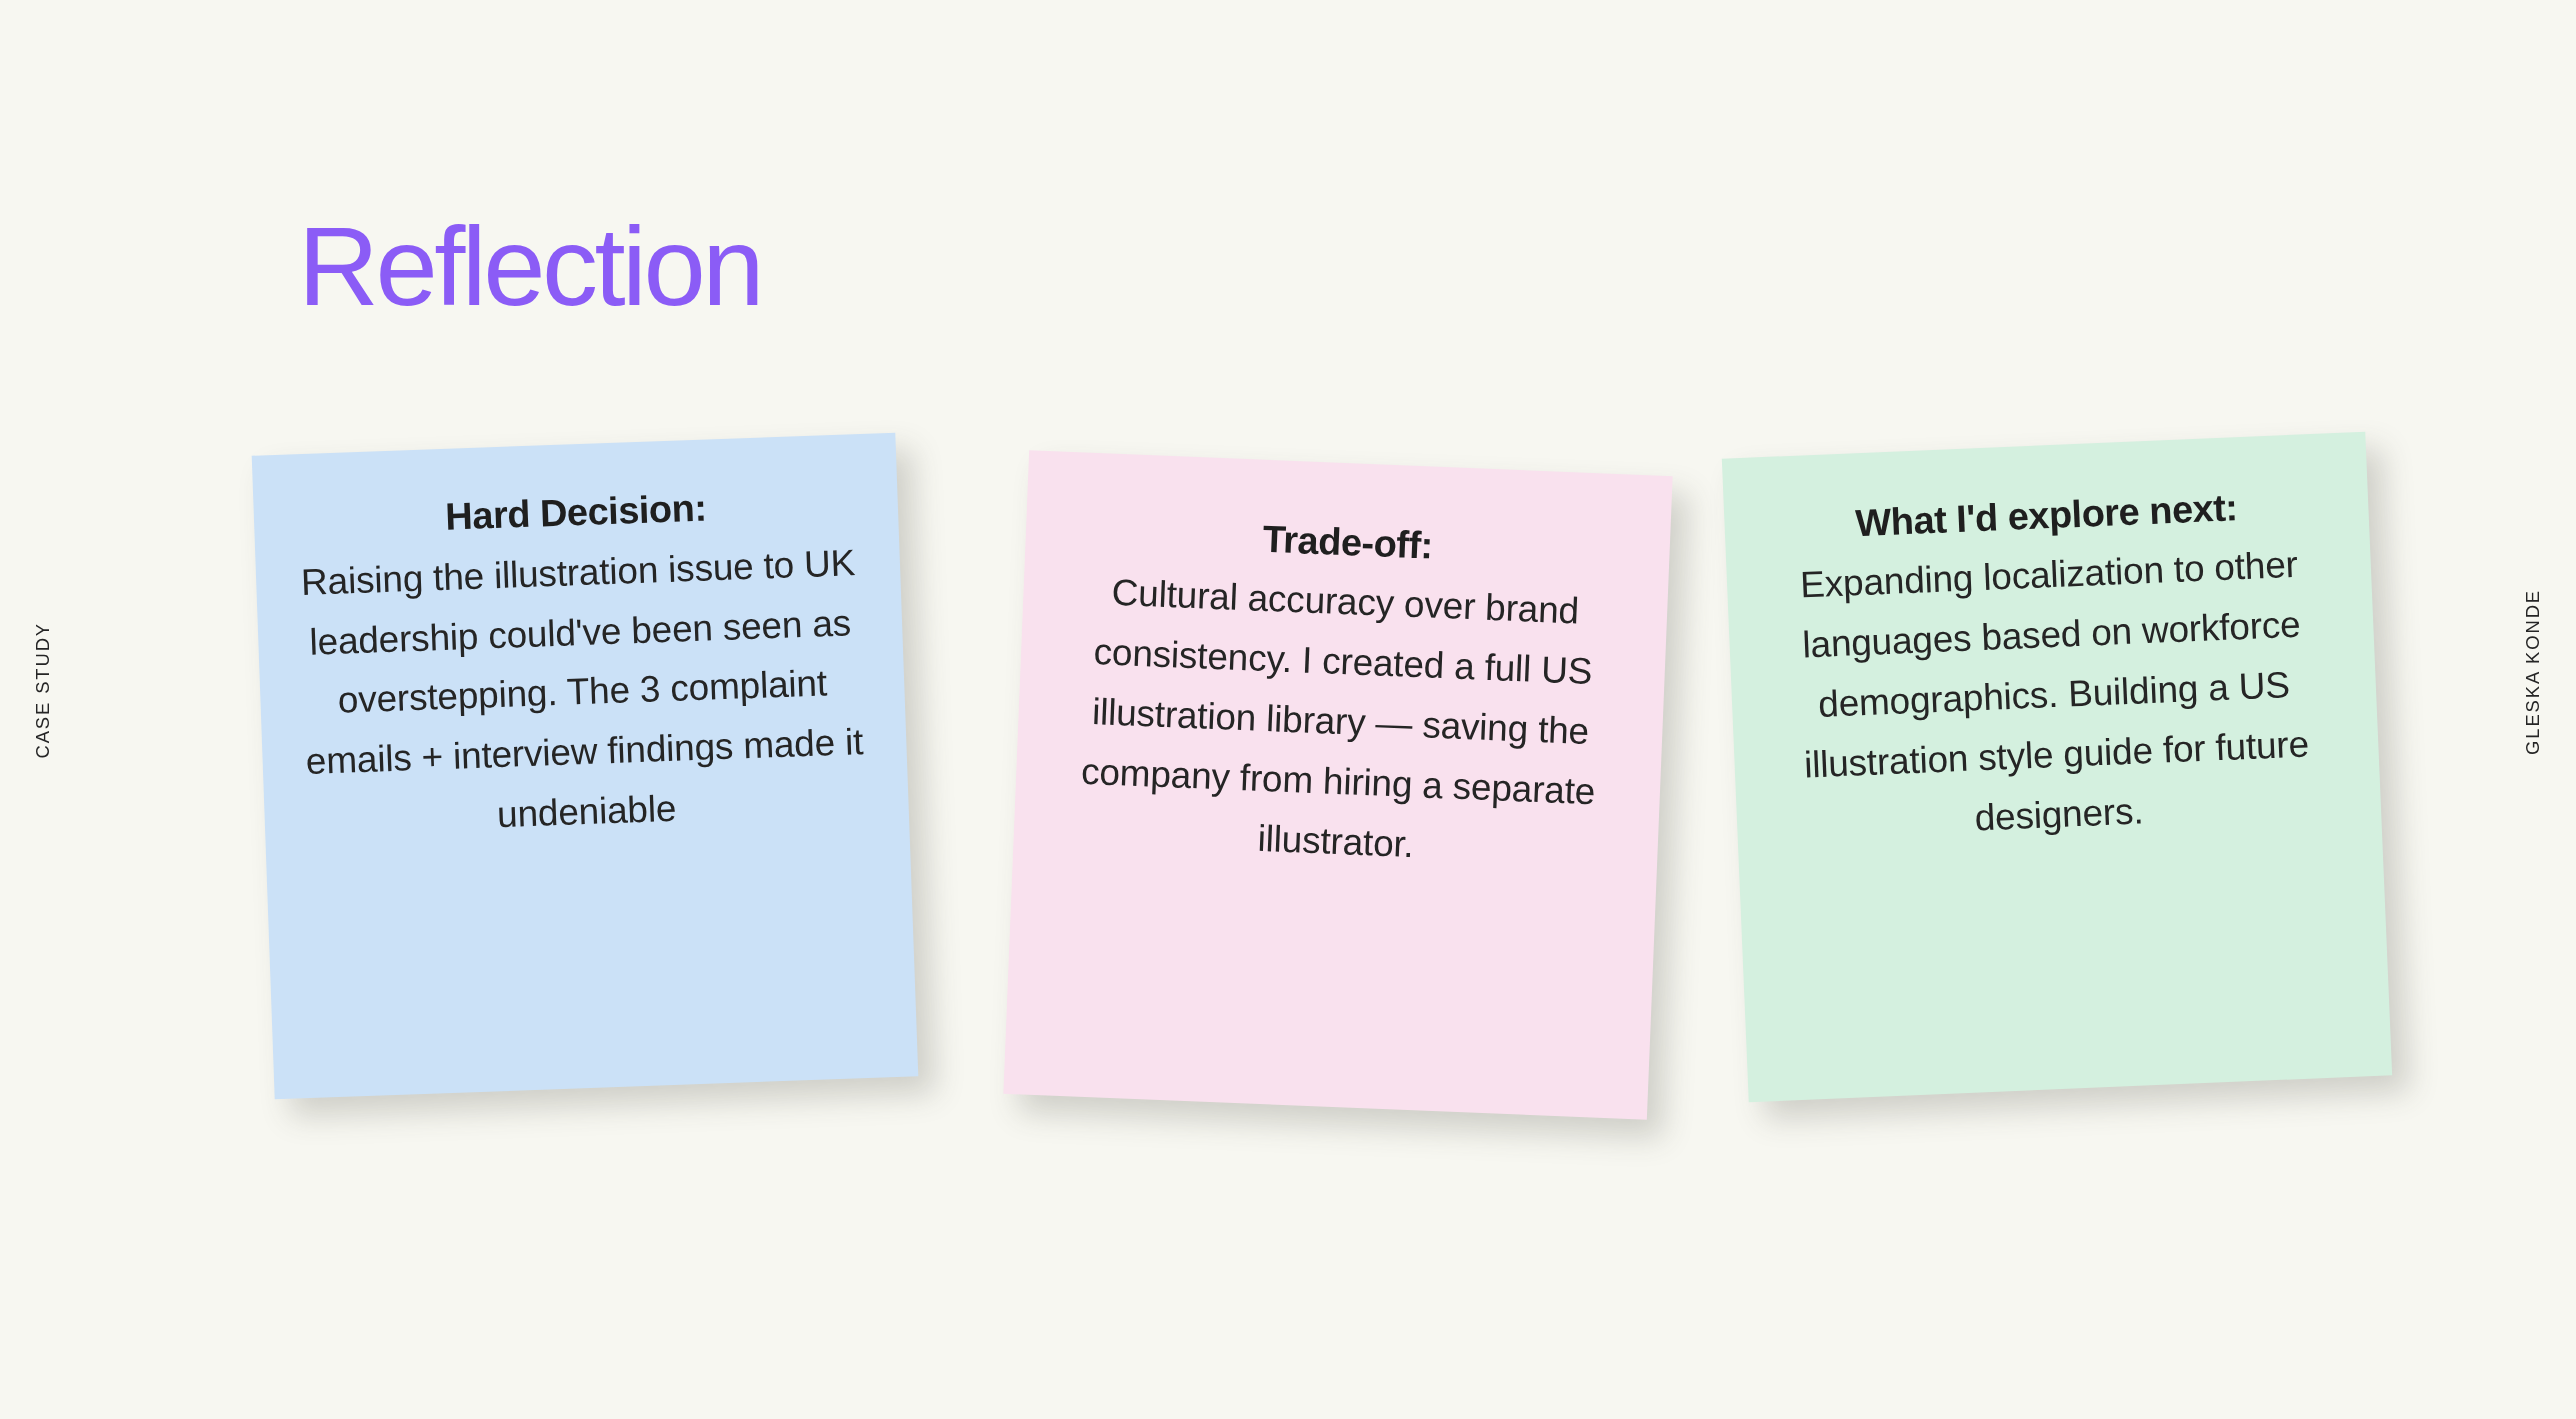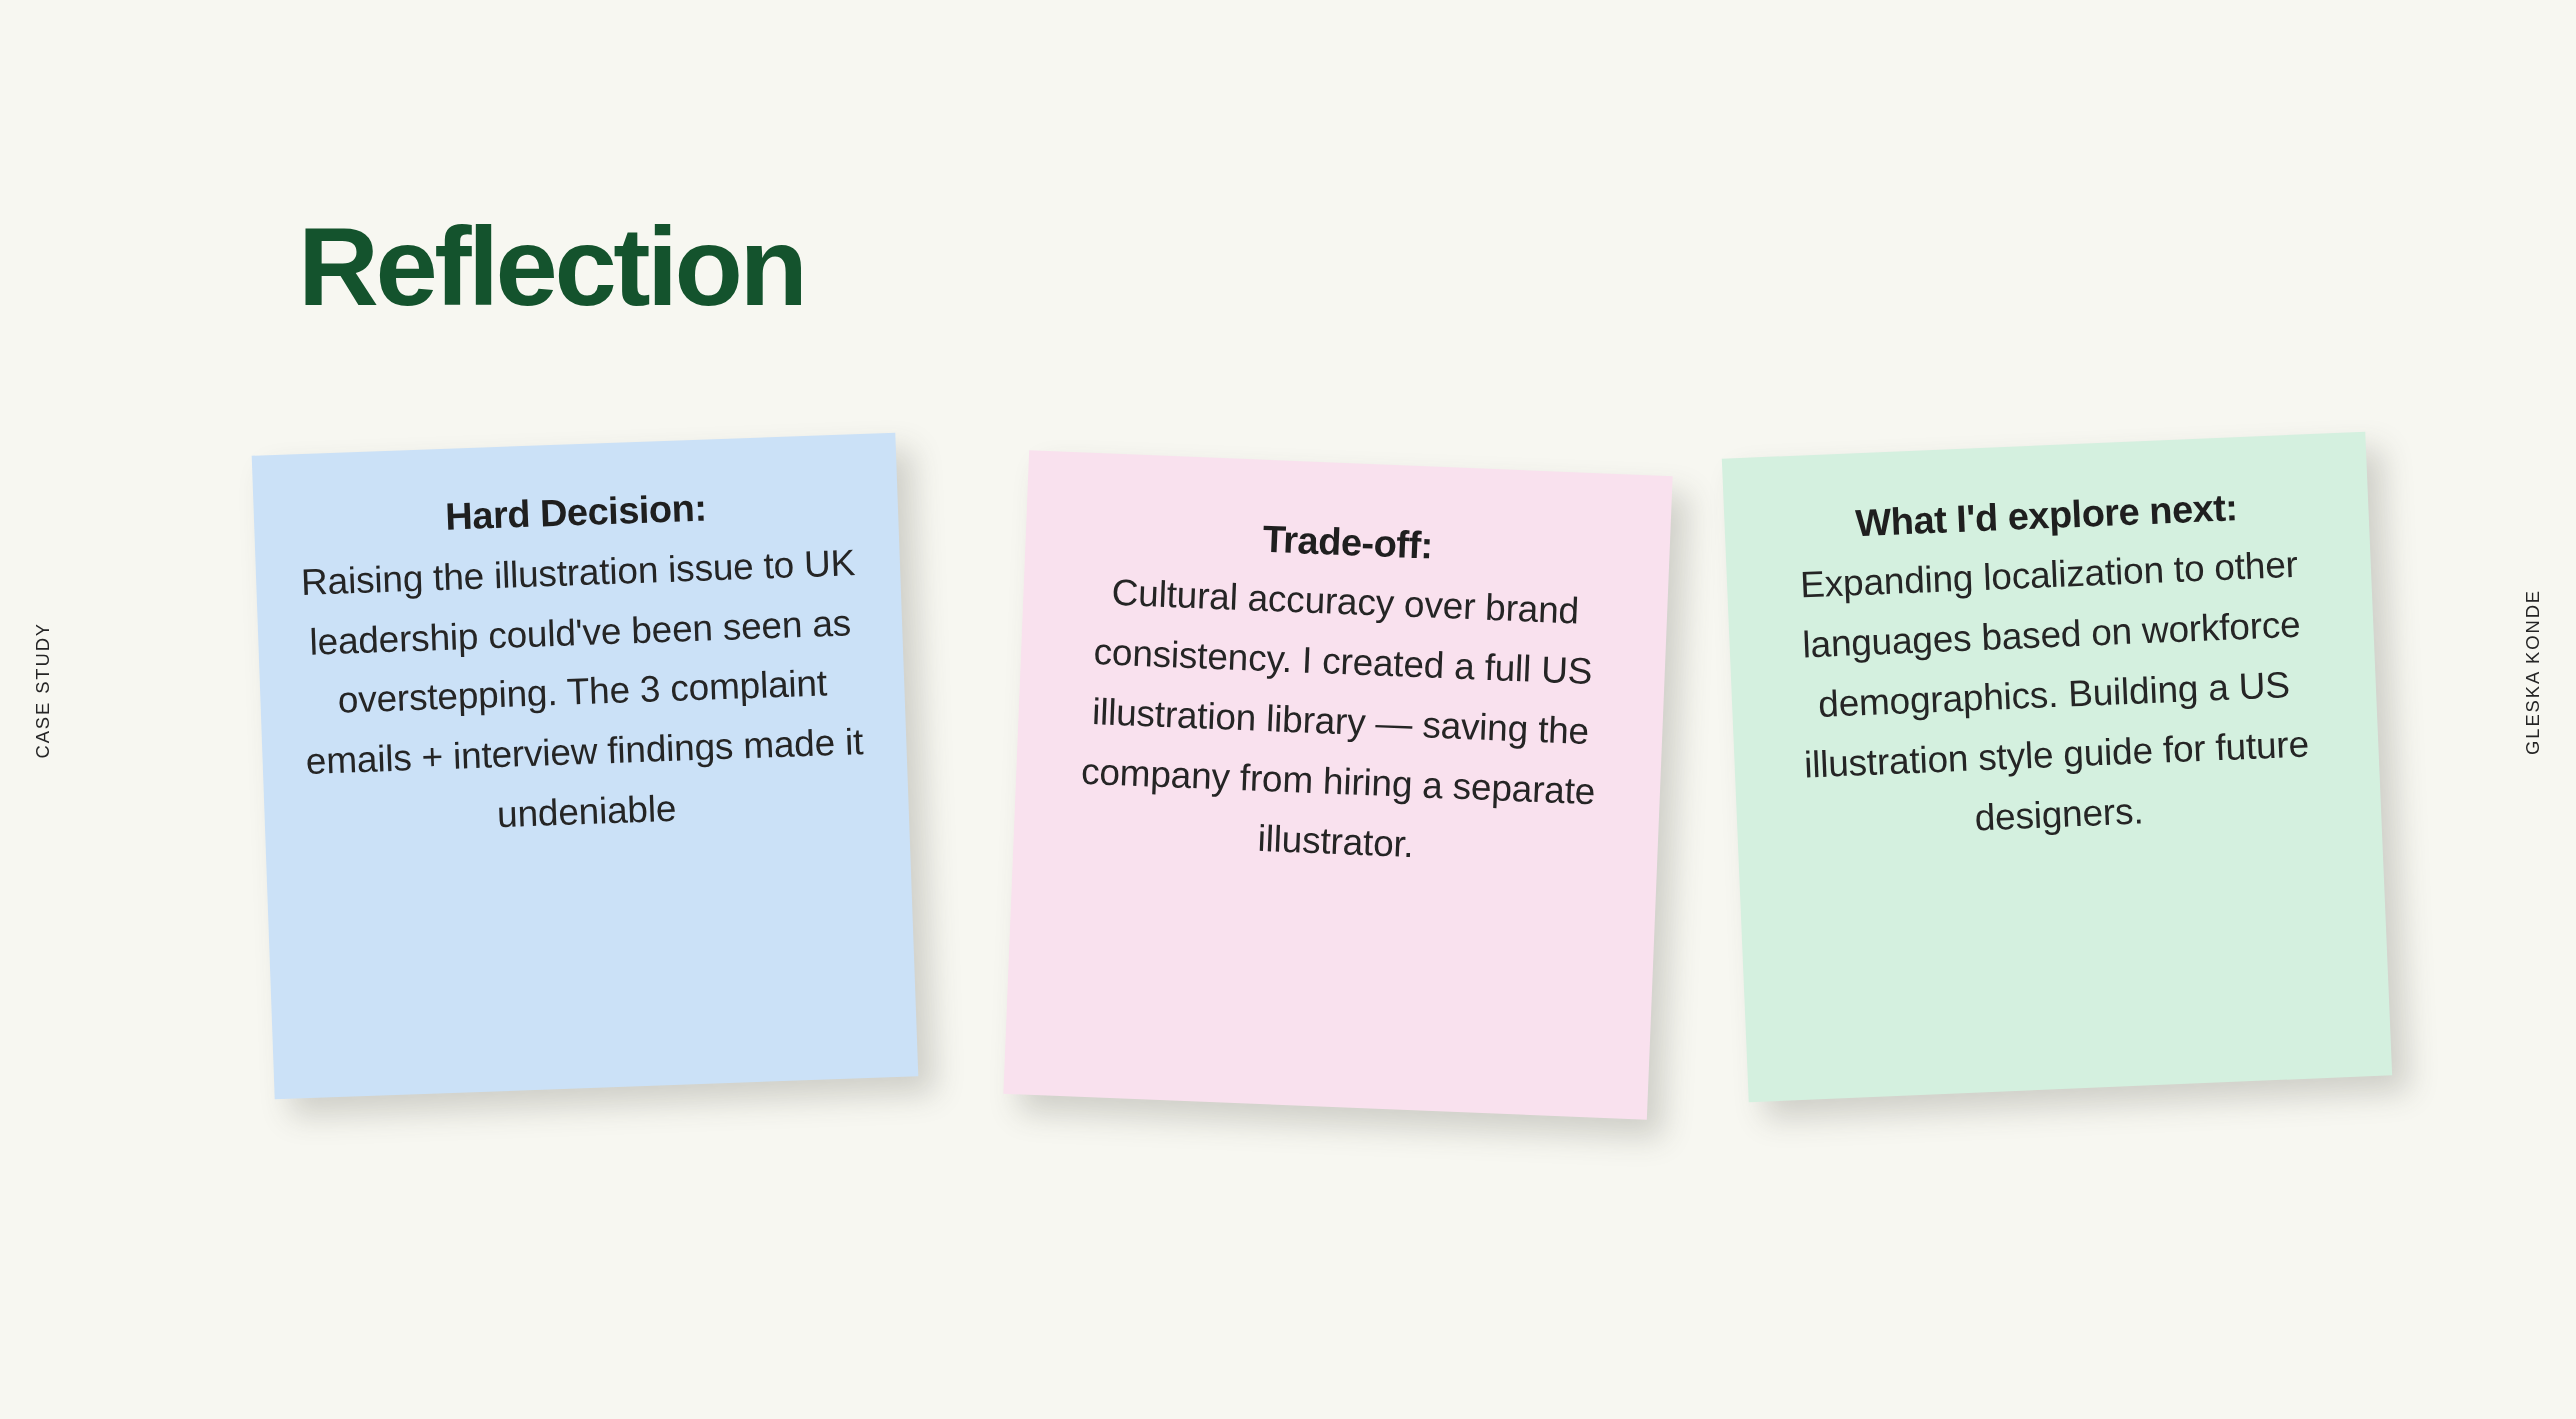--- a/index.html
+++ b/index.html
@@ -21,24 +21,24 @@
     inset: 0;
     background: #f7f7f1;
   }
 
   
   .page-title {
     position: absolute;
     left: 298px;
     top: 136px;
     font-size: 112px;
-    font-weight: 700;
+    font-weight: 400;
     letter-spacing: -3.5px;
     line-height: 1;
-    color: #14532d;
+    color: #8b5cf6;
     white-space: nowrap;
   }
 
   
   .side-label {
     position: absolute;
     font-size: 18.4px;
     font-weight: 500;
     letter-spacing: 1.9px;
     color: #252525;

